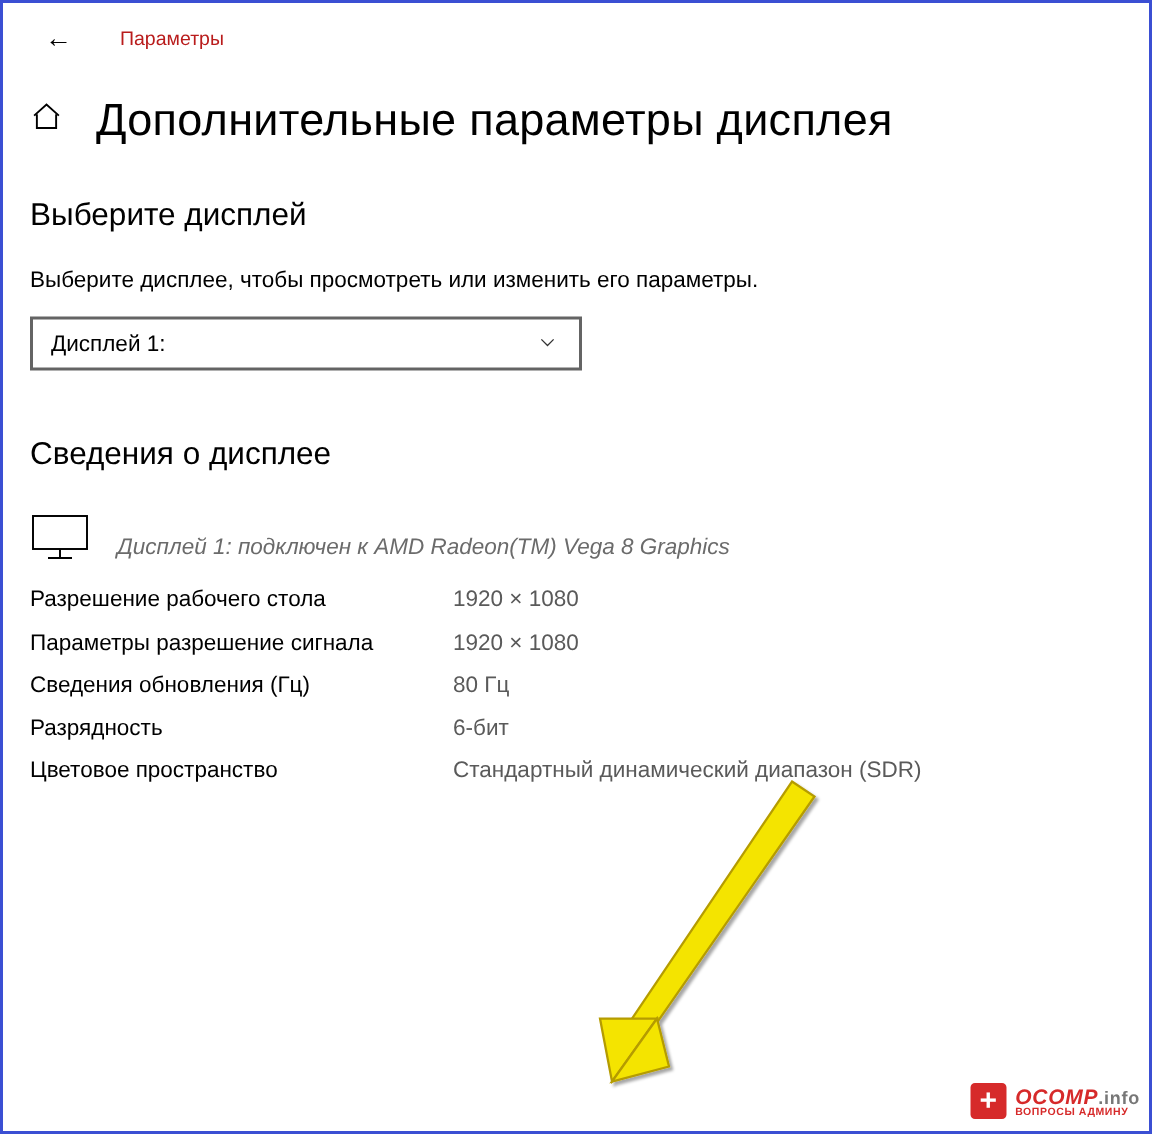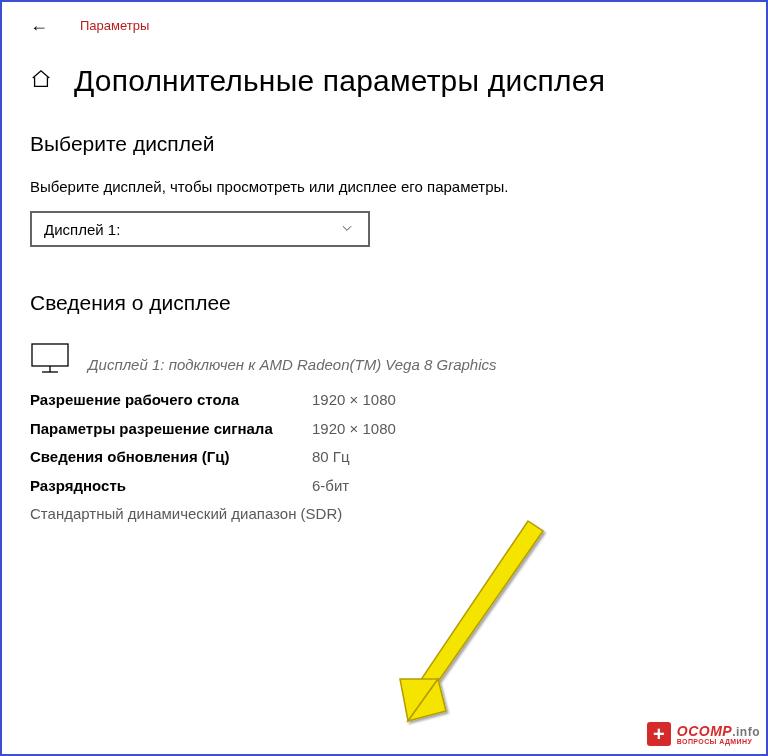--- a/index.html
+++ b/index.html
@@ -31,21 +31,21 @@
     color: #000;
     margin-right: 32px;
     cursor: pointer;
     line-height: 1;
   }
   .app-title {
     font-size: 13px;
     color: #b91c1c;
   }
   .content {
-    padding: 22px 38px 0 28px;
+    padding: 22px 38px 0 18px;
   }
   .page-head {
     display: flex;
     align-items: center;
     gap: 22px;
     margin-bottom: 34px;
   }
   .home-icon {
     font-size: 20px;
     color: #000;
@@ -64,21 +64,21 @@
     color: #000;
   }
   .desc {
     font-size: 15px;
     color: #000;
     margin: 0 0 14px 0;
     line-height: 1.4;
   }
   .dropdown {
     border: 2px solid #646464;
-    width: 340px;
+    width: 368px;
     height: 36px;
     display: flex;
     align-items: center;
     justify-content: space-between;
     padding: 0 14px 0 12px;
     font-size: 15px;
     color: #000;
     cursor: pointer;
     margin-bottom: 44px;
   }
@@ -102,21 +102,20 @@
   .info-row {
     display: flex;
     font-size: 15px;
     color: #000;
     margin: 6px 0;
     line-height: 1.5;
   }
   .info-label {
     width: 282px;
     flex: 0 0 282px;
-    font-weight: bold;
   }
   .info-value {
     color: #5a5a5a;
     flex: 1;
   }
   .link {
     color: #0078d4;
     font-size: 15px;
     margin-top: 14px;
     cursor: pointer;
@@ -186,21 +185,21 @@
       <span class="home-icon">
         <svg width="22" height="22" viewBox="0 0 24 24" fill="none" stroke="#000" stroke-width="1.4">
           <path d="M3 11 L12 3 L21 11"></path>
           <path d="M5 10 V20 H19 V10"></path>
         </svg>
       </span>
       <span class="page-title">Дополнительные параметры дисплея</span>
     </div>
 
     <h2 class="section">Выберите дисплей</h2>
-    <p class="desc">Выберите дисплей, чтобы просмотреть или дисплее его параметры.</p>
+    <p class="desc">Выберите дисплее, чтобы просмотреть или изменить его параметры.</p>
 
     <div class="dropdown">
       <span>Дисплей 1:</span>
       <span class="chevron">
         <svg width="14" height="14" viewBox="0 0 24 24" fill="none" stroke="#333" stroke-width="1.5">
           <path d="M5 9 L12 16 L19 9"></path>
         </svg>
       </span>
     </div>
 
@@ -227,20 +226,21 @@
     </div>
     <div class="info-row">
       <span class="info-label">Сведения обновления (Гц)</span>
       <span class="info-value">80 Гц</span>
     </div>
     <div class="info-row">
       <span class="info-label">Разрядность</span>
       <span class="info-value">6-бит</span>
     </div>
     <div class="info-row">
+      <span class="info-label">Цветовое пространство</span>
       <span class="info-value">Стандартный динамический диапазон (SDR)</span>
     </div>
 
 
   </div>
 
   <svg class="arrow-overlay" width="220" height="220" viewBox="0 0 220 220">
     <defs>
       <filter id="sh" x="-20%" y="-20%" width="140%" height="140%">
         <feDropShadow dx="2" dy="2" stdDeviation="1" flood-opacity="0.35"></feDropShadow>

